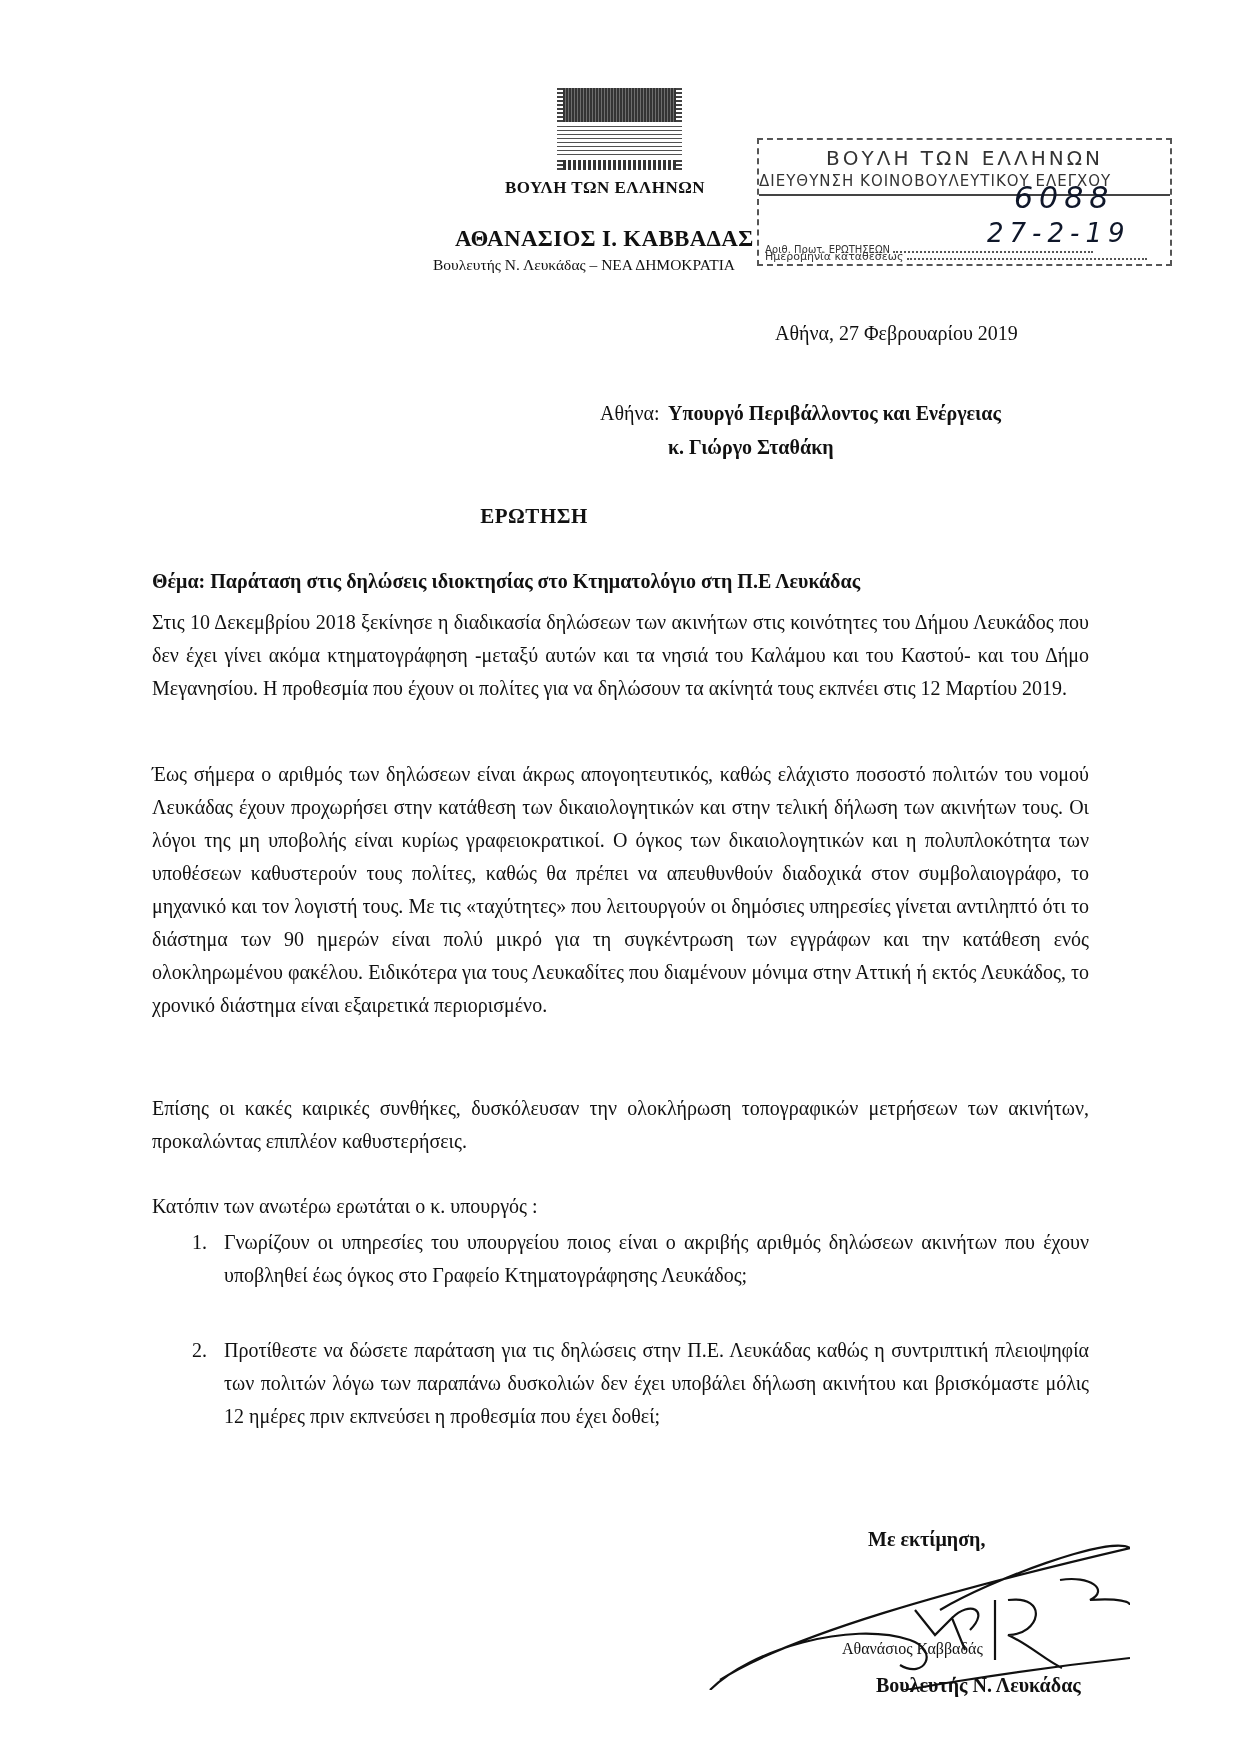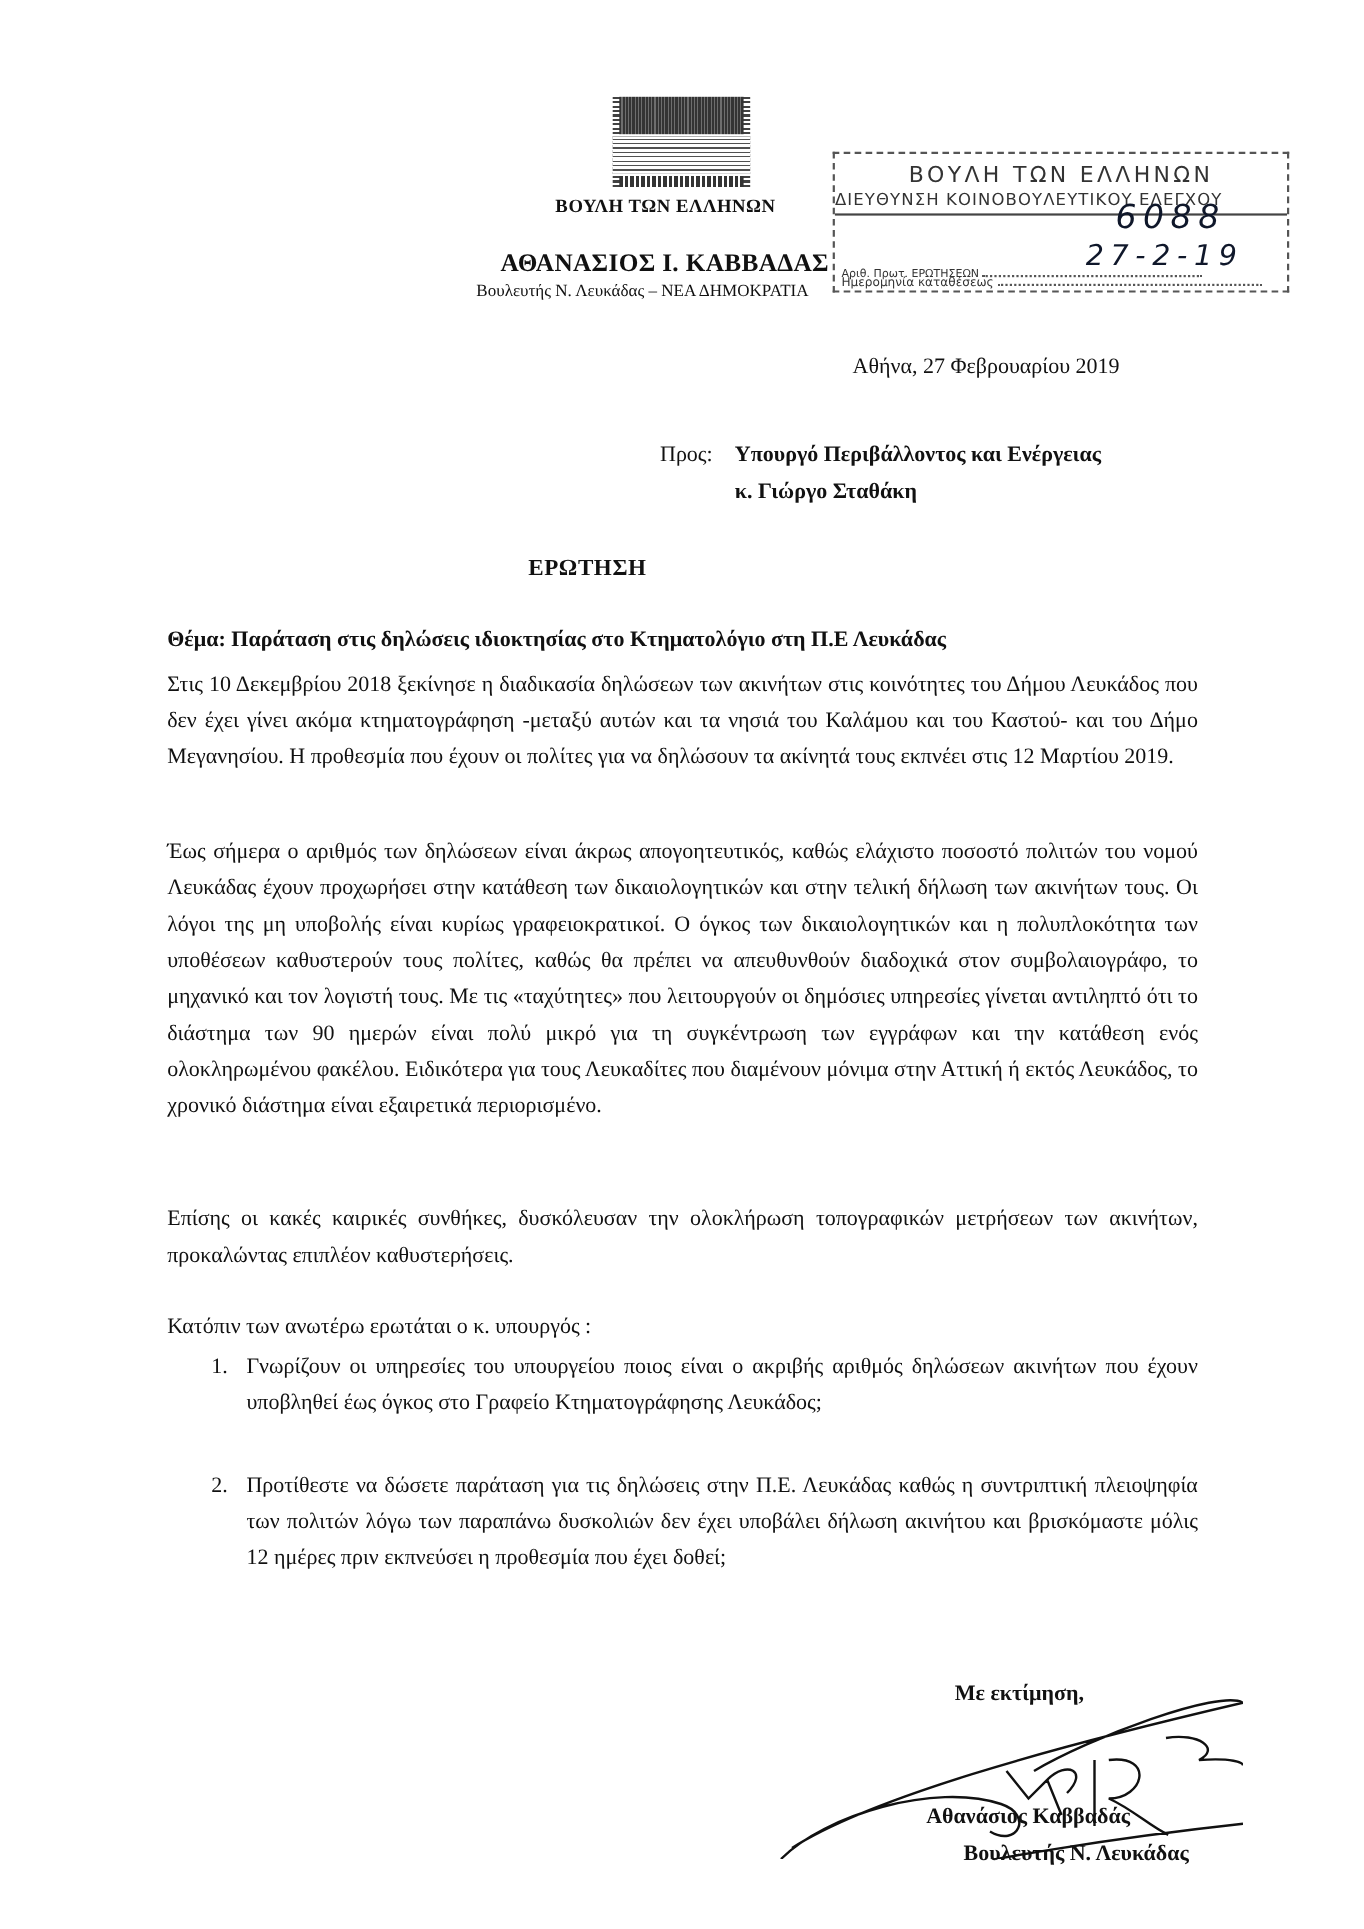--- a/index.html
+++ b/index.html
@@ -80,21 +80,21 @@
     .p2 { top: 758px; }
     .p3 { top: 1092px; }
     .p4 { top: 1176px; margin-top: 14px; }
     .qlist { left: 152px; width: 937px; font-size: 20px; line-height: 33px; }
     .q { position: absolute; left: 0; width: 937px; }
     .q .num { position: absolute; left: 40px; top: 0; }
     .q .txt { position: absolute; left: 72px; width: 865px; text-align: justify; }
     .q1 { top: 1226px; }
     .q2 { top: 1334px; }
     .closing { left: 868px; top: 1528px; font-size: 20px; font-weight: bold; text-align: center; }
-    .sig-name { left: 842px; top: 1640px; font-size: 20px; font-weight: bold; }
+    .sig-name { left: 842px; top: 1640px; font-size: 16px; font-weight: normal; }
     .sig-role { left: 832px; top: 1674px; font-size: 20px; font-weight: bold; margin-left: 44px; }
     .signature { left: 690px; top: 1540px; width: 440px; height: 150px; }
   </style>
 </head>
 <body>
 
 <div class="abs logo">
   <div class="top"></div>
     <div class="mid"></div>
     <div class="bot"></div>
@@ -113,21 +113,21 @@
   </div>
   <div class="hand" style="left:255px; top:40px;">6088</div>
   <div class="s-row2">
     <span>Ημερομηνία καταθέσεως</span>
     <span class="dots" style="width:240px"></span>
   </div>
   <div class="hand" style="left:228px; top:78px; font-size:26px;">27-2-19</div>
 </div>
 
 <div class="abs date-line">Αθήνα, 27 Φεβρουαρίου  2019</div>
-<div class="abs to-label">Προς:</div>
+<div class="abs to-label">Αθήνα:</div>
 <div class="abs to-ministry">Υπουργό Περιβάλλοντος και Ενέργειας</div>
 <div class="abs to-person">κ. Γιώργο Σταθάκη</div>
 
 <div class="abs doc-title">ΕΡΩΤΗΣΗ</div>
 <div class="abs subject">Θέμα: Παράταση στις δηλώσεις ιδιοκτησίας στο Κτηματολόγιο στη Π.Ε Λευκάδας</div>
 
 <div class="abs para p1">Στις 10 Δεκεμβρίου 2018 ξεκίνησε η διαδικασία δηλώσεων των ακινήτων στις κοινότητες του Δήμου Λευκάδος που δεν έχει γίνει ακόμα κτηματογράφηση -μεταξύ αυτών και τα νησιά του Καλάμου και του Καστού- και του Δήμο Μεγανησίου. Η προθεσμία που έχουν οι πολίτες για να δηλώσουν τα ακίνητά τους εκπνέει στις 12 Μαρτίου 2019.</div>
 <div class="abs para p2">Έως σήμερα ο αριθμός των δηλώσεων είναι άκρως απογοητευτικός, καθώς ελάχιστο ποσοστό πολιτών του νομού Λευκάδας έχουν προχωρήσει στην κατάθεση των δικαιολογητικών και στην τελική δήλωση των ακινήτων τους. Οι λόγοι της μη υποβολής είναι κυρίως γραφειοκρατικοί. Ο όγκος των δικαιολογητικών και η πολυπλοκότητα των υποθέσεων καθυστερούν τους πολίτες, καθώς θα πρέπει να απευθυνθούν διαδοχικά στον συμβολαιογράφο, το μηχανικό και τον λογιστή τους. Με τις «ταχύτητες» που λειτουργούν οι δημόσιες υπηρεσίες γίνεται αντιληπτό ότι το διάστημα των 90 ημερών είναι πολύ μικρό για τη συγκέντρωση των εγγράφων και την κατάθεση ενός ολοκληρωμένου φακέλου. Ειδικότερα για τους Λευκαδίτες που διαμένουν μόνιμα στην Αττική ή εκτός Λευκάδος, το χρονικό διάστημα είναι εξαιρετικά περιορισμένο.</div>
 <div class="abs para p3">Επίσης οι κακές καιρικές συνθήκες, δυσκόλευσαν την ολοκλήρωση τοπογραφικών μετρήσεων των ακινήτων, προκαλώντας επιπλέον καθυστερήσεις.</div>
 <div class="abs para p4">Κατόπιν των ανωτέρω ερωτάται ο κ. υπουργός :</div>

